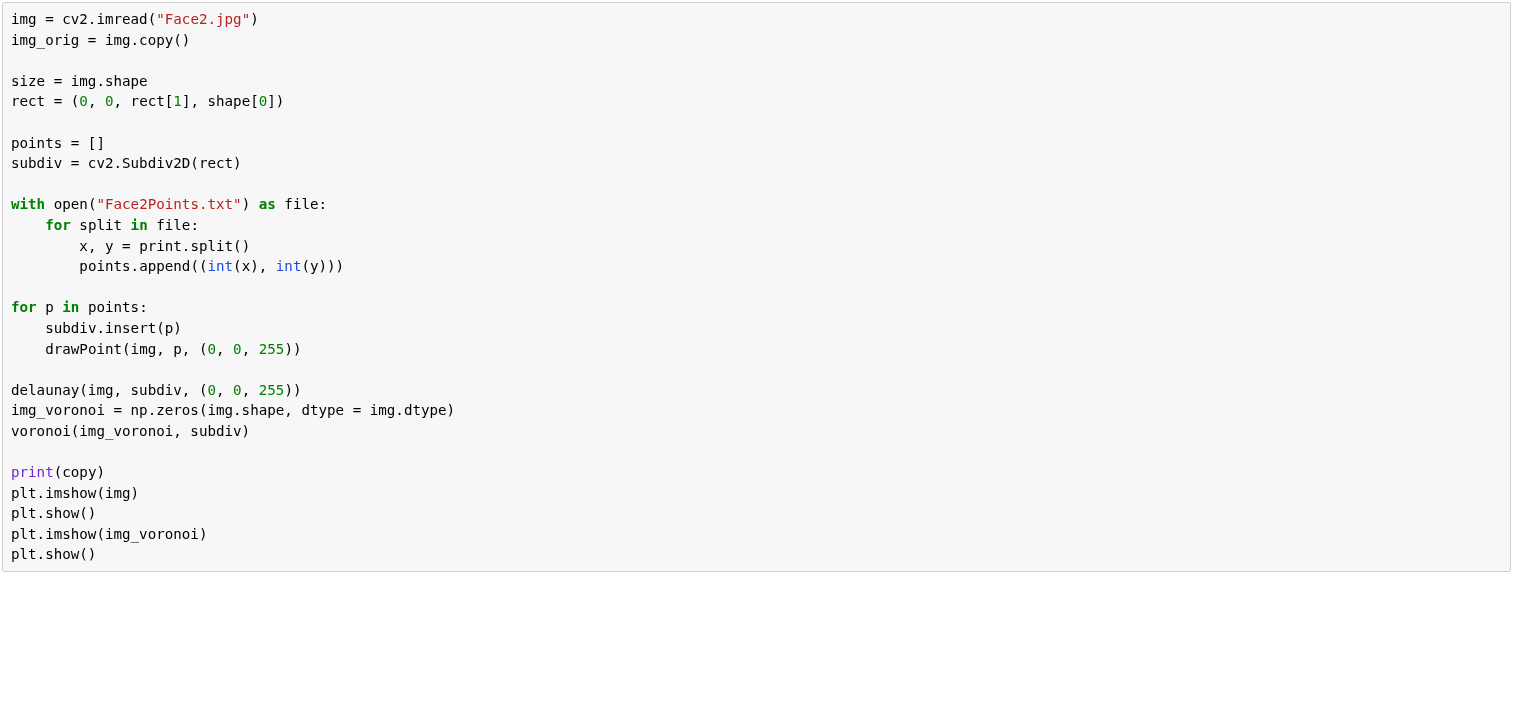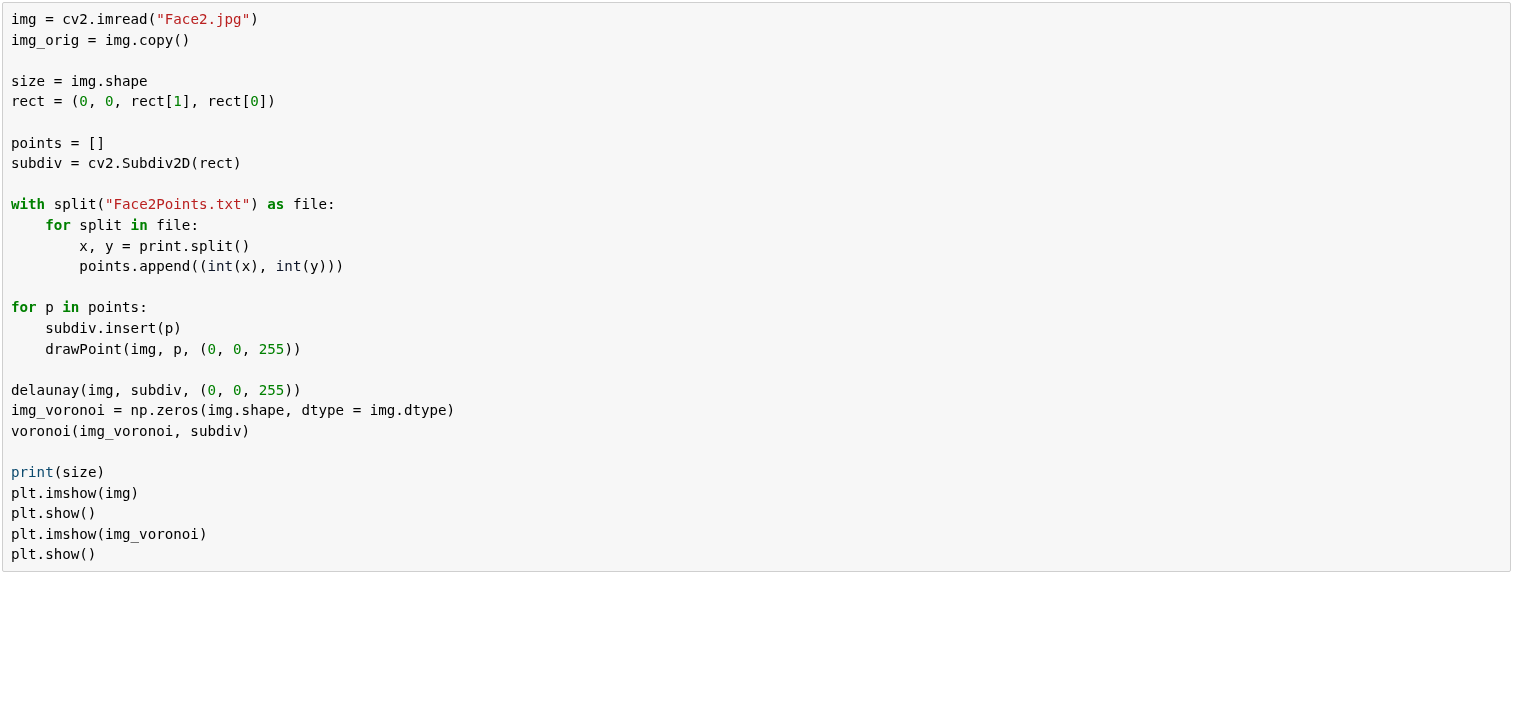--- a/index.html
+++ b/index.html
@@ -21,47 +21,47 @@
     margin: 0;
     font-family: "DejaVu Sans Mono", Menlo, Consolas, "Liberation Mono", monospace;
     font-size: 14.2px;
     line-height: 1.45;
     color: #000000;
     white-space: pre;
   }
   .tok-str  { color: #ba2121; }  
   .tok-num  { color: #008000; }  
   .tok-kw   { color: #008000; font-weight: bold; } 
-  .tok-bltn { color: #0f172a; }  
-  .tok-fn   { color: #0c4a6e; }  
+  .tok-bltn { color: #1d4ed8; }  
+  .tok-fn   { color: #6d28d9; }  
 </style>
 </head>
 <body>
 
 <div class="cell-box">
 <pre class="code"><span><span>img = cv2.imread(</span><span class="tok-str">"Face2.jpg"</span><span>)</span></span>
 <span><span>img_orig = img.copy()</span></span>
 
 <span><span>size = img.shape</span></span>
-<span><span>rect = (</span><span class="tok-num">0</span><span>, </span><span class="tok-num">0</span><span>, rect[</span><span class="tok-num">1</span><span>], rect[</span><span class="tok-num">0</span><span>])</span></span>
+<span><span>rect = (</span><span class="tok-num">0</span><span>, </span><span class="tok-num">0</span><span>, rect[</span><span class="tok-num">1</span><span>], shape[</span><span class="tok-num">0</span><span>])</span></span>
 
 <span><span>points = []</span></span>
 <span><span>subdiv = cv2.Subdiv2D(rect)</span></span>
 
-<span><span class="tok-kw">with</span><span> split(</span><span class="tok-str">"Face2Points.txt"</span><span>) </span><span class="tok-kw">as</span><span> file:</span></span>
+<span><span class="tok-kw">with</span><span> open(</span><span class="tok-str">"Face2Points.txt"</span><span>) </span><span class="tok-kw">as</span><span> file:</span></span>
 <span><span>    </span><span class="tok-kw">for</span><span> split </span><span class="tok-kw">in</span><span> file:</span></span>
 <span><span>        </span><span>x, y = print.split()</span></span>
 <span><span>        </span><span>points.append((</span><span class="tok-bltn">int</span><span>(x), </span><span class="tok-bltn">int</span><span>(y)))</span></span>
 
 <span><span class="tok-kw">for</span><span> p </span><span class="tok-kw">in</span><span> points:</span></span>
 <span><span>    </span><span>subdiv.insert(p)</span></span>
 <span><span>    </span><span>drawPoint(img, p, (</span><span class="tok-num">0</span><span>, </span><span class="tok-num">0</span><span>, </span><span class="tok-num">255</span><span>))</span></span>
 
 <span><span>delaunay(img, subdiv, (</span><span class="tok-num">0</span><span>, </span><span class="tok-num">0</span><span>, </span><span class="tok-num">255</span><span>))</span></span>
 <span><span>img_voronoi = np.zeros(img.shape, dtype = img.dtype)</span></span>
 <span><span>voronoi(img_voronoi, subdiv)</span></span>
 
-<span><span class="tok-fn">print</span><span>(size)</span></span>
+<span><span class="tok-fn">print</span><span>(copy)</span></span>
 <span><span>plt.imshow(img)</span></span>
 <span><span>plt.show()</span></span>
 <span><span>plt.imshow(img_voronoi)</span></span>
 <span><span>plt.show()</span></span></pre>
 </div>
 
 </body></html>

